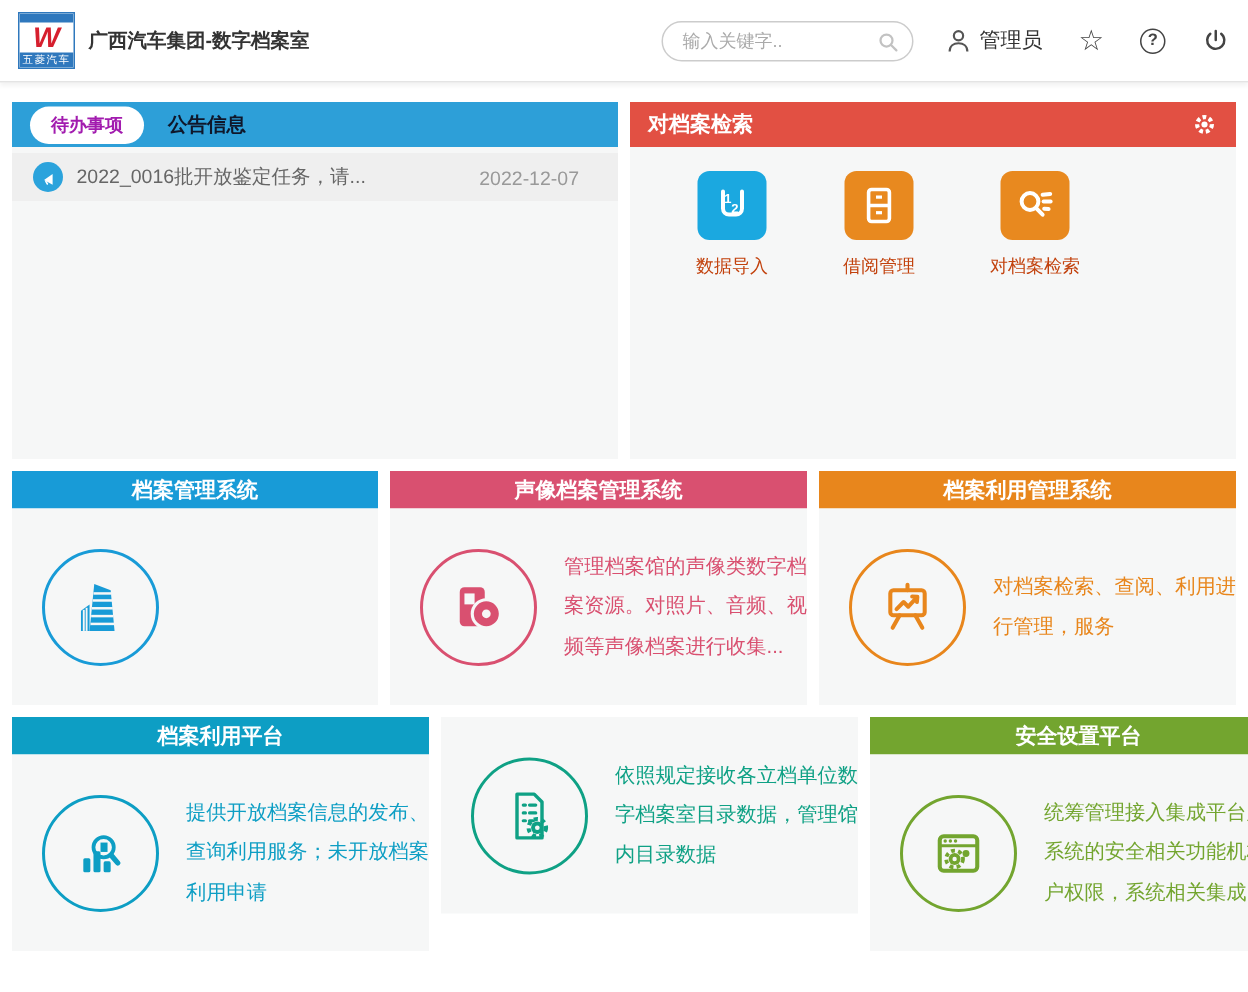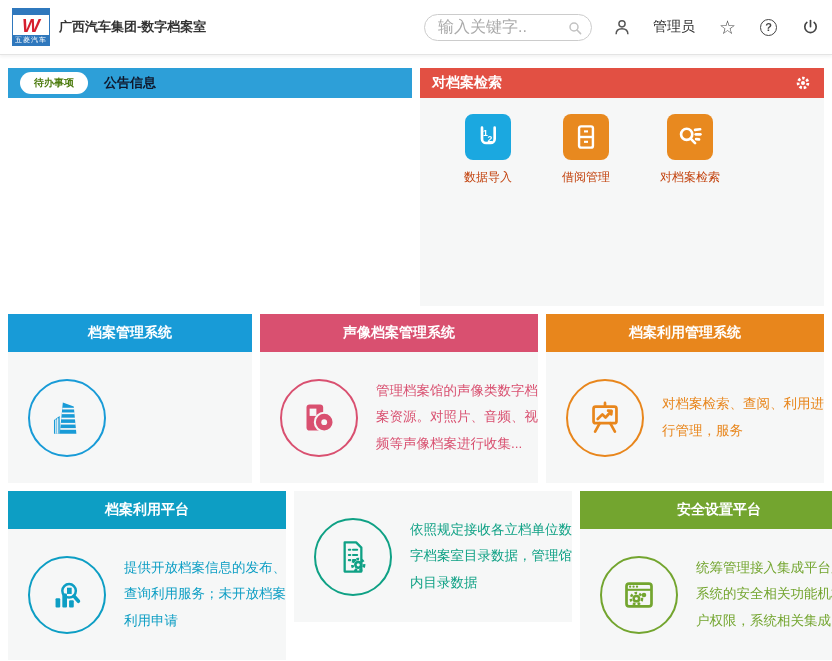--- a/index.html
+++ b/index.html
@@ -13,40 +13,40 @@
     display:flex; flex-direction:column; overflow:hidden; flex:0 0 auto; }
   .logo-top { height:6px; background:#2f78bd; }
   .logo-w { flex:1; display:flex; align-items:center; justify-content:center;
     color:#d61f2e; font-weight:bold; font-size:19px; line-height:1; font-style:italic; }
   .logo-bottom { height:10px; background:#2f78bd; color:#fff; font-size:7px;
     display:flex; align-items:center; justify-content:center; letter-spacing:1px; }
   .app-title { font-size:13px; font-weight:bold; color:#333; margin-left:9px; }
 
   .search-wrap { margin-left:auto; position:relative; }
   .search-input { width:168px; height:27px; border:1px solid #ccc; border-radius:14px;
-    padding:0 28px 0 13px; font-size:16px; color:#7f1d1d; outline:none; background:#fff; }
+    padding:0 28px 0 13px; font-size:12px; color:#7f1d1d; outline:none; background:#fff; }
   .search-input::placeholder { color:#aaa; }
   .search-btn { position:absolute; right:9px; top:6px; width:16px; height:16px; cursor:pointer; }
 
-  .user-wrap { display:flex; align-items:center; margin-left:20px; cursor:pointer;gap:17px; }
+  .user-wrap { display:flex; align-items:center; margin-left:20px; cursor:pointer; }
   .user-label { font-size:14px; color:#333; margin-left:4px; }
   .top-icon { margin-left:24px; color:#444; cursor:pointer; display:flex; align-items:center; }
   .star-glyph { font-size:19px; line-height:1; }
   .help-circle { width:17px; height:17px; border:1.5px solid #444; border-radius:50%;
     font-size:11px; font-weight:bold; display:flex; align-items:center; justify-content:center; }
 
   
   .main { padding:13px 8px 0 8px; }
   .top-grid { display:grid; grid-template-columns:1fr 1fr; gap:8px; margin-bottom:8px; }
   .panel { height:238px; display:flex; flex-direction:column; }
   .panel-header { height:30px; display:flex; align-items:center; padding:0 12px;
     color:#fff; font-size:14px; font-weight:bold; }
   .panel-body { flex:1; background:#f6f7f7; }
 
-  .tab-pill { background:#fff; color:#4d7c0f; font-size:10px; font-weight:bold;
+  .tab-pill { background:#fff; color:#a21caf; font-size:12px; font-weight:bold;
     padding:4px 14px; border-radius:13px; cursor:pointer; }
   .tab-plain { color:#0f172a; font-size:13px; font-weight:bold; margin-left:16px; cursor:pointer; }
 
   .notice-row { margin-top:4px; height:32px; background:#efefef; display:flex;
     align-items:center; padding:0 26px 0 14px; cursor:pointer; }
   .notice-ico { width:20px; height:20px; border-radius:50%; background:#2ba3dc;
     display:flex; align-items:center; justify-content:center; flex:0 0 auto; }
   .notice-text { font-size:13px; color:#666; margin-left:9px; white-space:nowrap;
     overflow:hidden; text-overflow:ellipsis; flex:1; }
   .notice-date { font-size:13px; color:#999; margin-left:12px; }
@@ -56,21 +56,21 @@
   .quick-body { display:flex; padding:16px 0 0 44px; gap:50px; }
   .quick-item { display:flex; flex-direction:column; align-items:center; cursor:pointer; }
   .quick-tile { width:46px; height:46px; border-radius:8px; display:flex;
     align-items:center; justify-content:center; }
   .quick-label { margin-top:9px; font-size:12px; color:#c2410c; }
 
   
   .cards-grid { display:grid; grid-template-columns:repeat(3,1fr); gap:8px; }
   .card { cursor:pointer; }
   .card + .card {}
-  .card-header { height:38px; background:var(--c); color:#fff; font-size:14px;
+  .card-header { height:25px; background:var(--c); color:#fff; font-size:14px;
     font-weight:bold; display:flex; align-items:center; justify-content:center; }
   .card-body { height:131px; background:#f6f7f7; color:var(--c); display:flex;
     align-items:center; padding-left:20px; }
   .card-circle { width:78px; height:78px; border:2px solid var(--c); border-radius:50%;
     display:flex; align-items:center; justify-content:center; flex:0 0 auto; }
   .card-desc { font-size:13.5px; line-height:1.95; width:162px; margin-left:18px; }
   .cards-row2 { margin-top:8px; }
   svg { display:block; }
 </style>
 </head>
@@ -119,20 +119,32 @@
 </div>
 
 <div class="main">
 
   <div class="top-grid">
 
     <div class="panel">
       <div class="panel-header" style="background-color: rgb(45, 159, 216);">
         <span class="tab-pill">待办事项</span>
         <span class="tab-plain">公告信息</span>
+      </div>
+      <div class="panel-body">
+        <div class="notice-row">
+          <span class="notice-ico">
+            <svg viewBox="0 0 20 20" width="13" height="13">
+                <path d="M5.5 12 L14 6.2 v11 L5.5 12.6 z" fill="#fff"></path>
+                <line x1="7" y1="13.8" x2="8.6" y2="16.4" stroke="#fff" stroke-width="1.6" stroke-linecap="round"></line>
+              </svg>
+          </span>
+          <span class="notice-text">2022_0016批开放鉴定任务，请...</span>
+          <span class="notice-date">2022-12-07</span>
+        </div>
       </div>
     </div>
 
     <div class="panel">
       <div class="panel-header" style="background-color: rgb(226, 80, 67);">
         <span>对档案检索</span>
         <span class="gear-right">
           <svg viewBox="0 0 22 22" width="18" height="18">
               <circle cx="11" cy="11" r="6" fill="none" stroke="#fff" stroke-width="3.4" stroke-dasharray="3 2.3"></circle>
               <circle cx="11" cy="11" r="2.5" fill="#fff"></circle>

